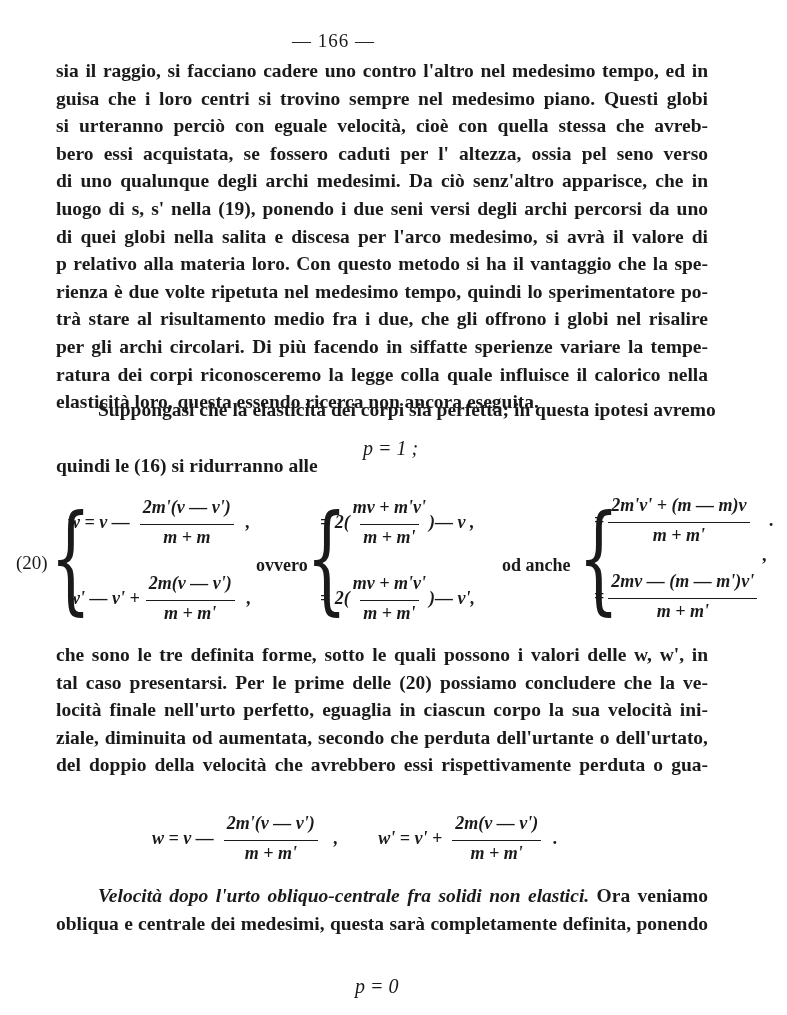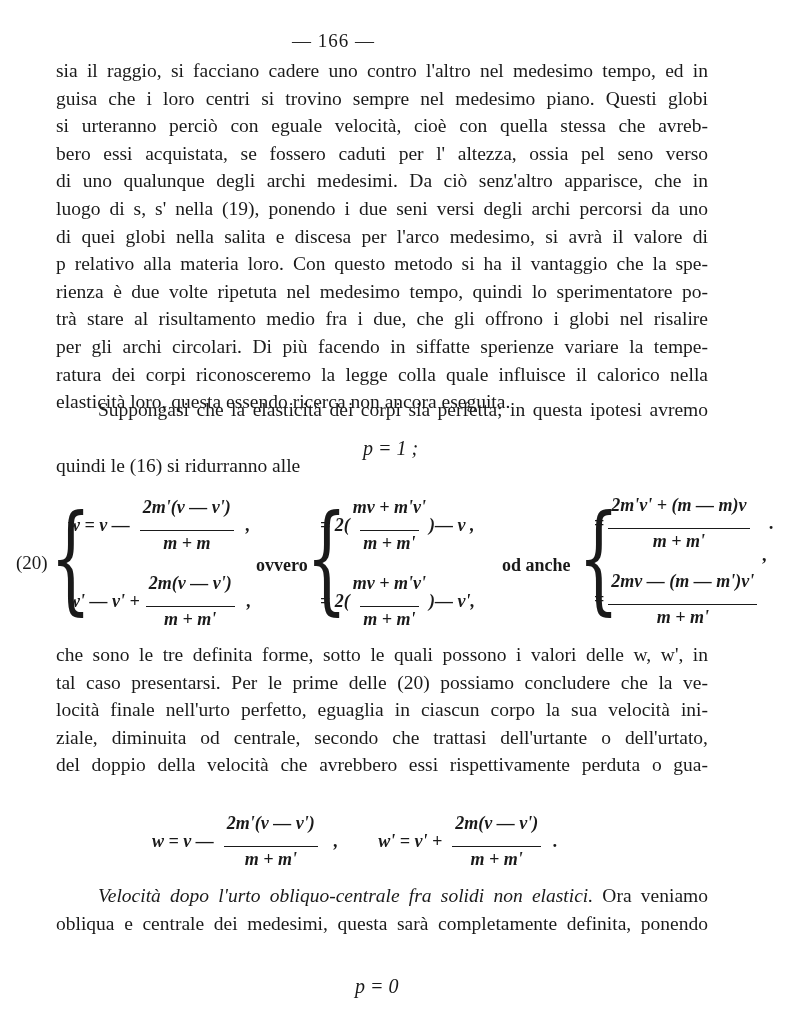--- a/index.html
+++ b/index.html
@@ -2,32 +2,32 @@
 <html><head>
 <meta charset="utf-8">
 <style>
   html, body { margin: 0; padding: 0; background: #ffffff; }
   body { width: 787px; height: 1015px; position: relative; overflow: hidden;
          font-family: "Liberation Serif", "DejaVu Serif", serif; color: #1a1a1a; }
   .page-num { position: absolute; top: 30px; left: 0; width: 667px; text-align: center;
               font-size: 19px; letter-spacing: 1px; }
   .para { position: absolute; left: 56px; width: 652px; font-size: 19.5px; line-height: 27.6px;
           text-align: justify; }
-  .para .line { display: block; text-align-last: justify; white-space: nowrap; }
+  .para .line { display: block; text-align-last: justify; white-space: nowrap; font-weight: bold; }
   .para .line.last { text-align-last: left; }
   .ind { padding-left: 42px; }
   i, .it { font-style: italic; }
   .centered-eq { position: absolute; font-size: 20px; font-style: italic; }
 
   
   .eqsys { position: absolute; left: 0; top: 495px; width: 787px; height: 135px; font-size: 18px; }
   .eqlabel { position: absolute; left: 16px; top: 57px; font-size: 19px; }
   .brace { position: absolute; font-family: "DejaVu Serif", serif; font-weight: normal; line-height: 1; }
   .frac { display: inline-flex; flex-direction: column; align-items: center; vertical-align: middle; font-style: italic; font-weight: bold; }
-  .frac .num { padding: 0 3px 12px; border-bottom: 1.4px solid #1a1a1a; white-space: nowrap; }
+  .frac .num { padding: 0 3px 6px; border-bottom: 1.4px solid #1a1a1a; white-space: nowrap; }
   .frac .den { padding: 2px 3px 0; white-space: nowrap; }
   .eqrow { position: absolute; white-space: nowrap; font-style: italic; font-weight: bold; display: flex; align-items: center; }
   .word { position: absolute; font-weight: bold; font-size: 18px; font-style: normal; }
   .sep { position: absolute; font-weight: bold; }
 </style>
 </head>
 <body>
 
 <div class="page-num">— 166 —</div>
 
@@ -114,21 +114,21 @@
       <span class="num">2mv — (m — m')v'</span>
       <span class="den">m + m'</span>
     </span>
   </div>
 </div>
 
 <div class="para" style="top:641px;">
   <span class="line">che sono le tre definita forme, sotto le quali possono i valori delle w, w', in</span>
   <span class="line">tal caso presentarsi. Per le prime delle (20) possiamo concludere che la ve-</span>
   <span class="line">locità finale nell'urto perfetto, eguaglia in ciascun corpo la sua velocità ini-</span>
-  <span class="line">ziale, diminuita od centrale, secondo che trattasi dell'urtante o dell'urtato,</span>
+  <span class="line">ziale, diminuita od aumentata, secondo che perduta dell'urtante o dell'urtato,</span>
   <span class="line">del doppio della velocità che avrebbero essi rispettivamente perduta o gua-</span>
 </div>
 
 <div class="eqrow" style="left:152px; top:813px; font-size:18px;">
   <span>w = v —</span>
   <span class="frac" style="margin-left:10px;">
     <span class="num">2m'(v — v')</span>
     <span class="den">m + m'</span>
   </span>
   <span style="margin-left:16px;">,</span>

